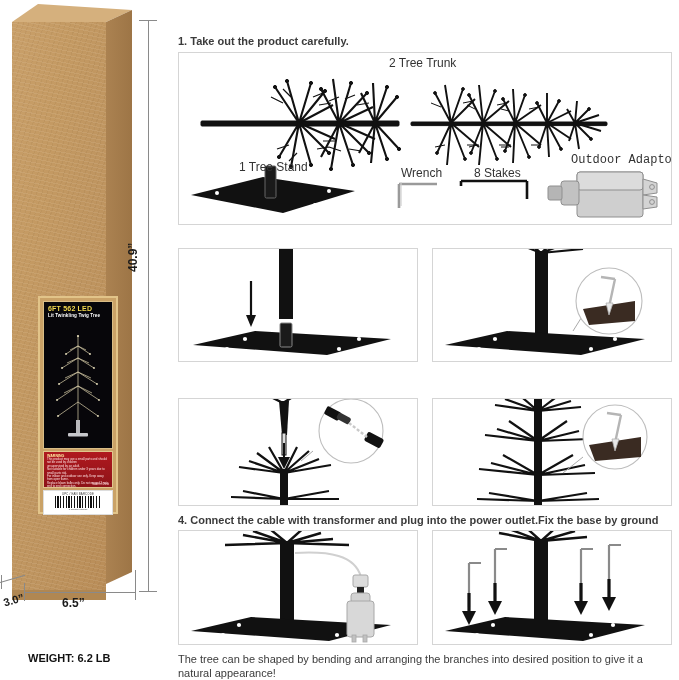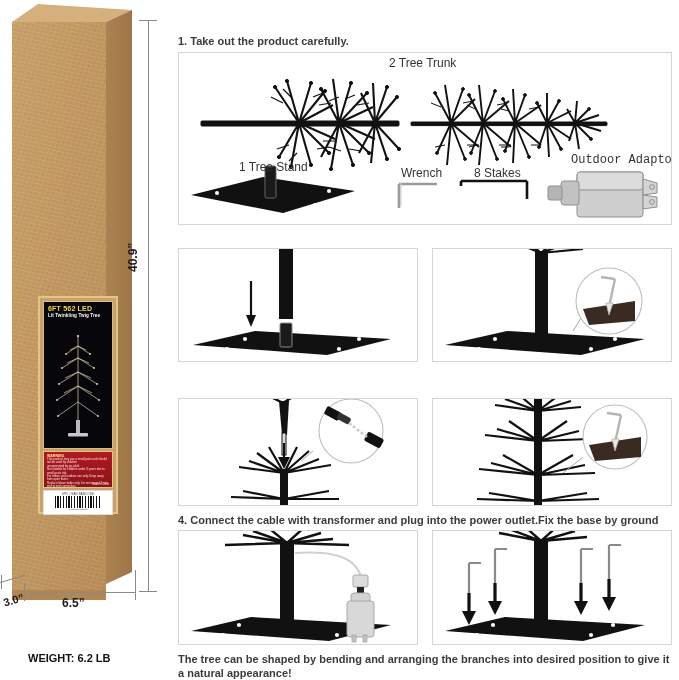--- a/index.html
+++ b/index.html
@@ -59,21 +59,21 @@
   
   #instructions{position:absolute;left:170px;top:0;width:509px;height:680px;}
   #doc-title{position:absolute;left:0;right:0;top:3px;text-align:center;
      font-size:12.5px;font-weight:bold;color:#1a1a1a;}
   .step-text{position:absolute;left:8px;width:494px;font-size:11px;color:#3b3b3b;line-height:14px;font-weight:bold;}
   .panel{position:absolute;border:1px solid #d5d5d5;background:#fff;box-sizing:border-box;overflow:hidden;}
   .panel-wide{left:8px;width:494px;}
   .panel-half-l{left:8px;width:240px;}
   .panel-half-r{left:262px;width:240px;}
   .footer-note{position:absolute;left:8px;top:652px;width:494px;font-size:11px;
-     color:#3b3b3b;line-height:14px;font-weight:bold;}
+     color:#3b3b3b;line-height:14px;}
   .cap{position:absolute;font-size:12px;color:#333;white-space:nowrap;}
   svg{display:block;}
 </style>
 </head>
 <body>
 
 <div id="package-panel">
 
   <div class="box-wrap">
     <div class="box-top"></div>

